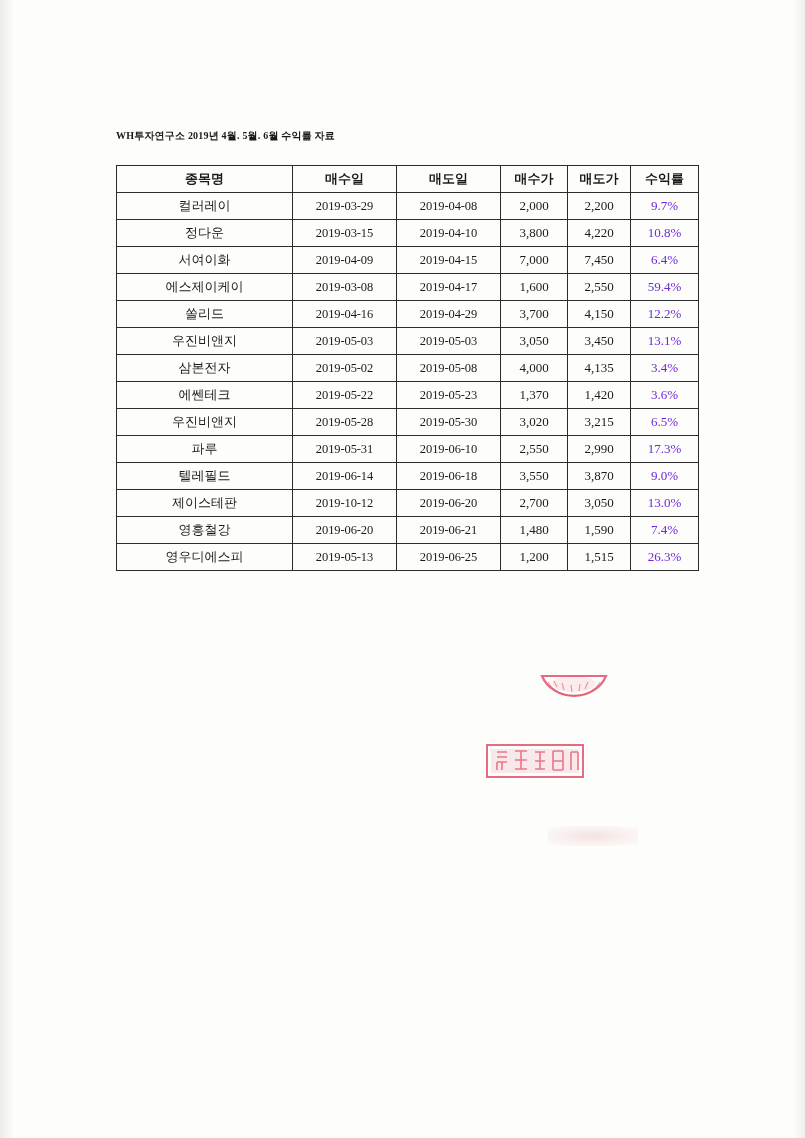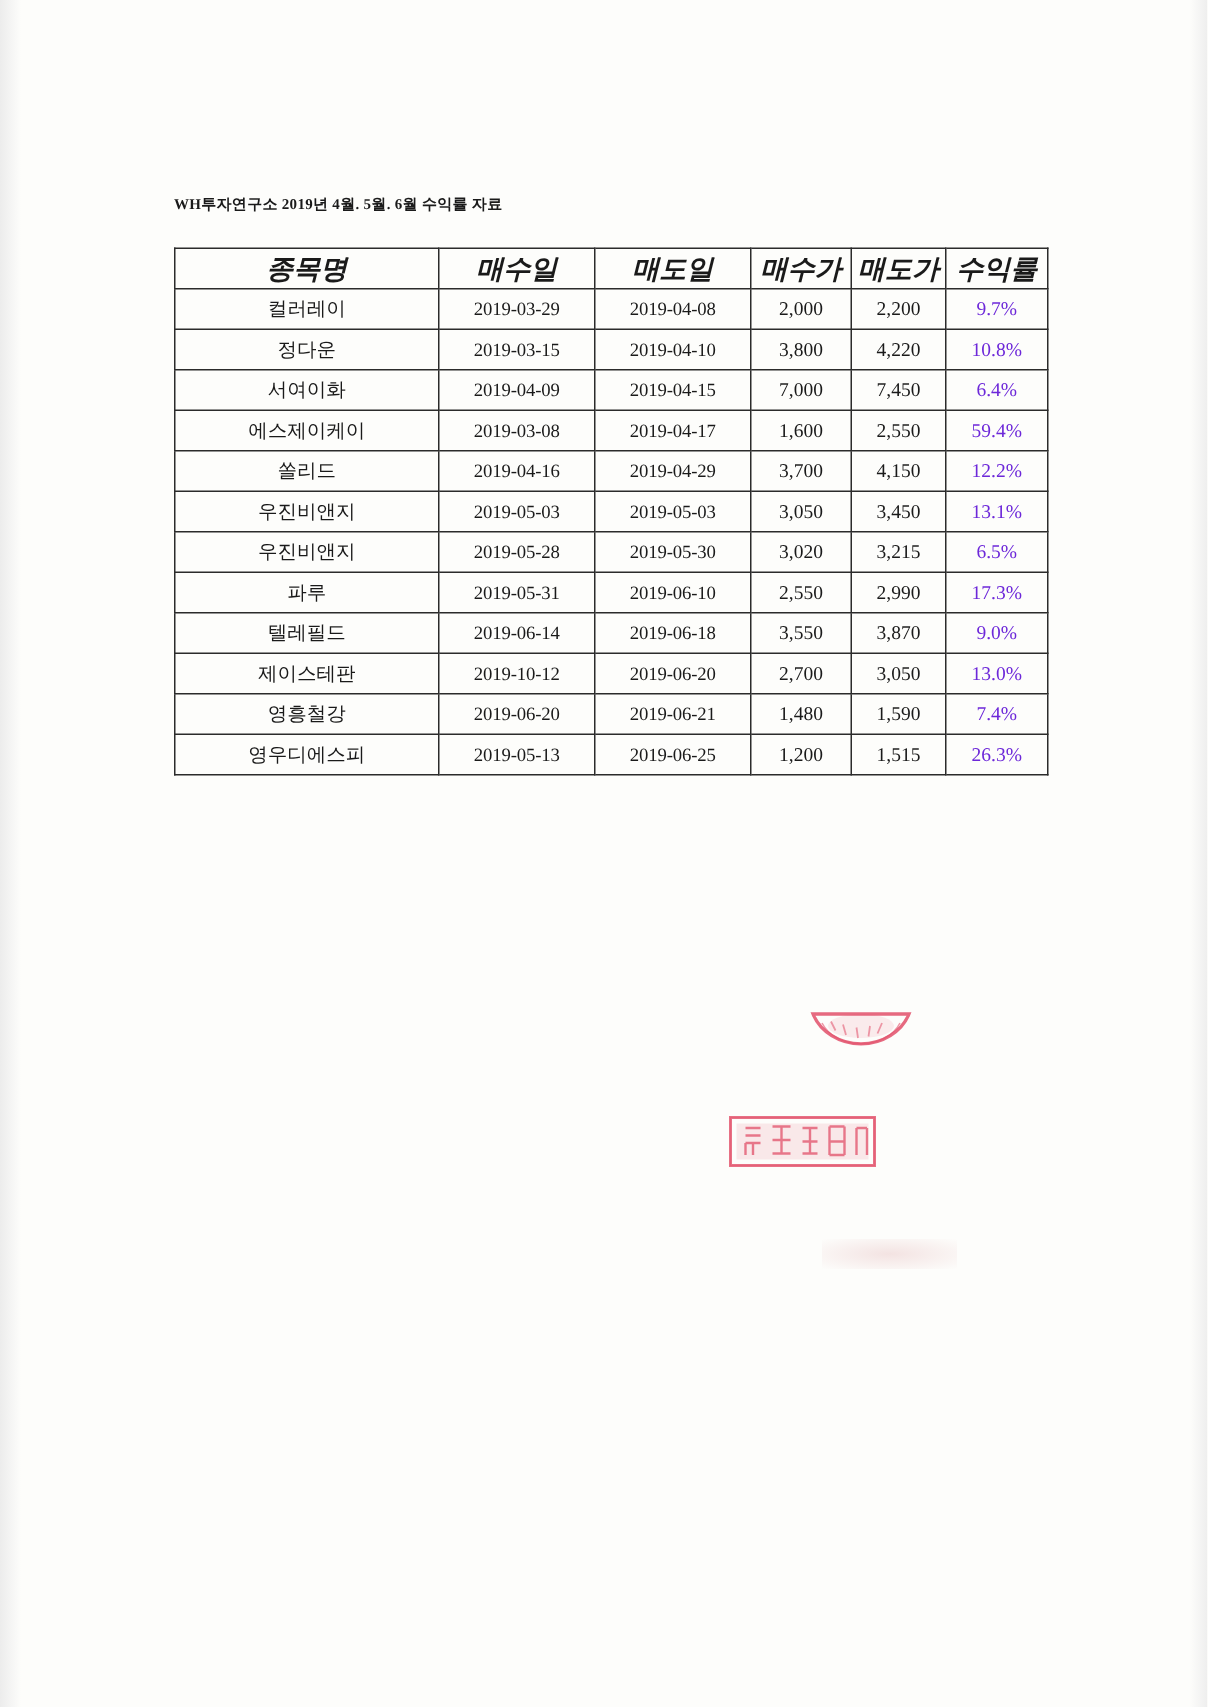--- a/index.html
+++ b/index.html
@@ -56,22 +56,21 @@
     border: 1px solid #2b2b2b;
     height: 26px;
     text-align: center;
     vertical-align: middle;
     padding: 0 2px;
     font-weight: normal;
     white-space: nowrap;
   }
   table.profit-table thead th {
     font-weight: bold;
-    font-size: 18px;
-    font-style: italic;
+    font-size: 13px;
   }
   col.c-name   { width: 176px; }
   col.c-buyd   { width: 104px; }
   col.c-selld  { width: 104px; }
   col.c-buyp   { width: 67px; }
   col.c-sellp  { width: 63px; }
   col.c-rate   { width: 68px; }
 
   td.rate {
     color: #6d28d9;
@@ -187,20 +186,36 @@
         <td class="num">4,150</td>
         <td class="rate">12.2%</td>
       </tr>
       <tr>
         <td class="name">우진비앤지</td>
         <td class="date">2019-05-03</td>
         <td class="date">2019-05-03</td>
         <td class="num">3,050</td>
         <td class="num">3,450</td>
         <td class="rate">13.1%</td>
+      </tr>
+      <tr>
+        <td class="name">삼본전자</td>
+        <td class="date">2019-05-02</td>
+        <td class="date">2019-05-08</td>
+        <td class="num">4,000</td>
+        <td class="num">4,135</td>
+        <td class="rate">3.4%</td>
+      </tr>
+      <tr>
+        <td class="name">에쎈테크</td>
+        <td class="date">2019-05-22</td>
+        <td class="date">2019-05-23</td>
+        <td class="num">1,370</td>
+        <td class="num">1,420</td>
+        <td class="rate">3.6%</td>
       </tr>
       <tr>
         <td class="name">우진비앤지</td>
         <td class="date">2019-05-28</td>
         <td class="date">2019-05-30</td>
         <td class="num">3,020</td>
         <td class="num">3,215</td>
         <td class="rate">6.5%</td>
       </tr>
       <tr>

